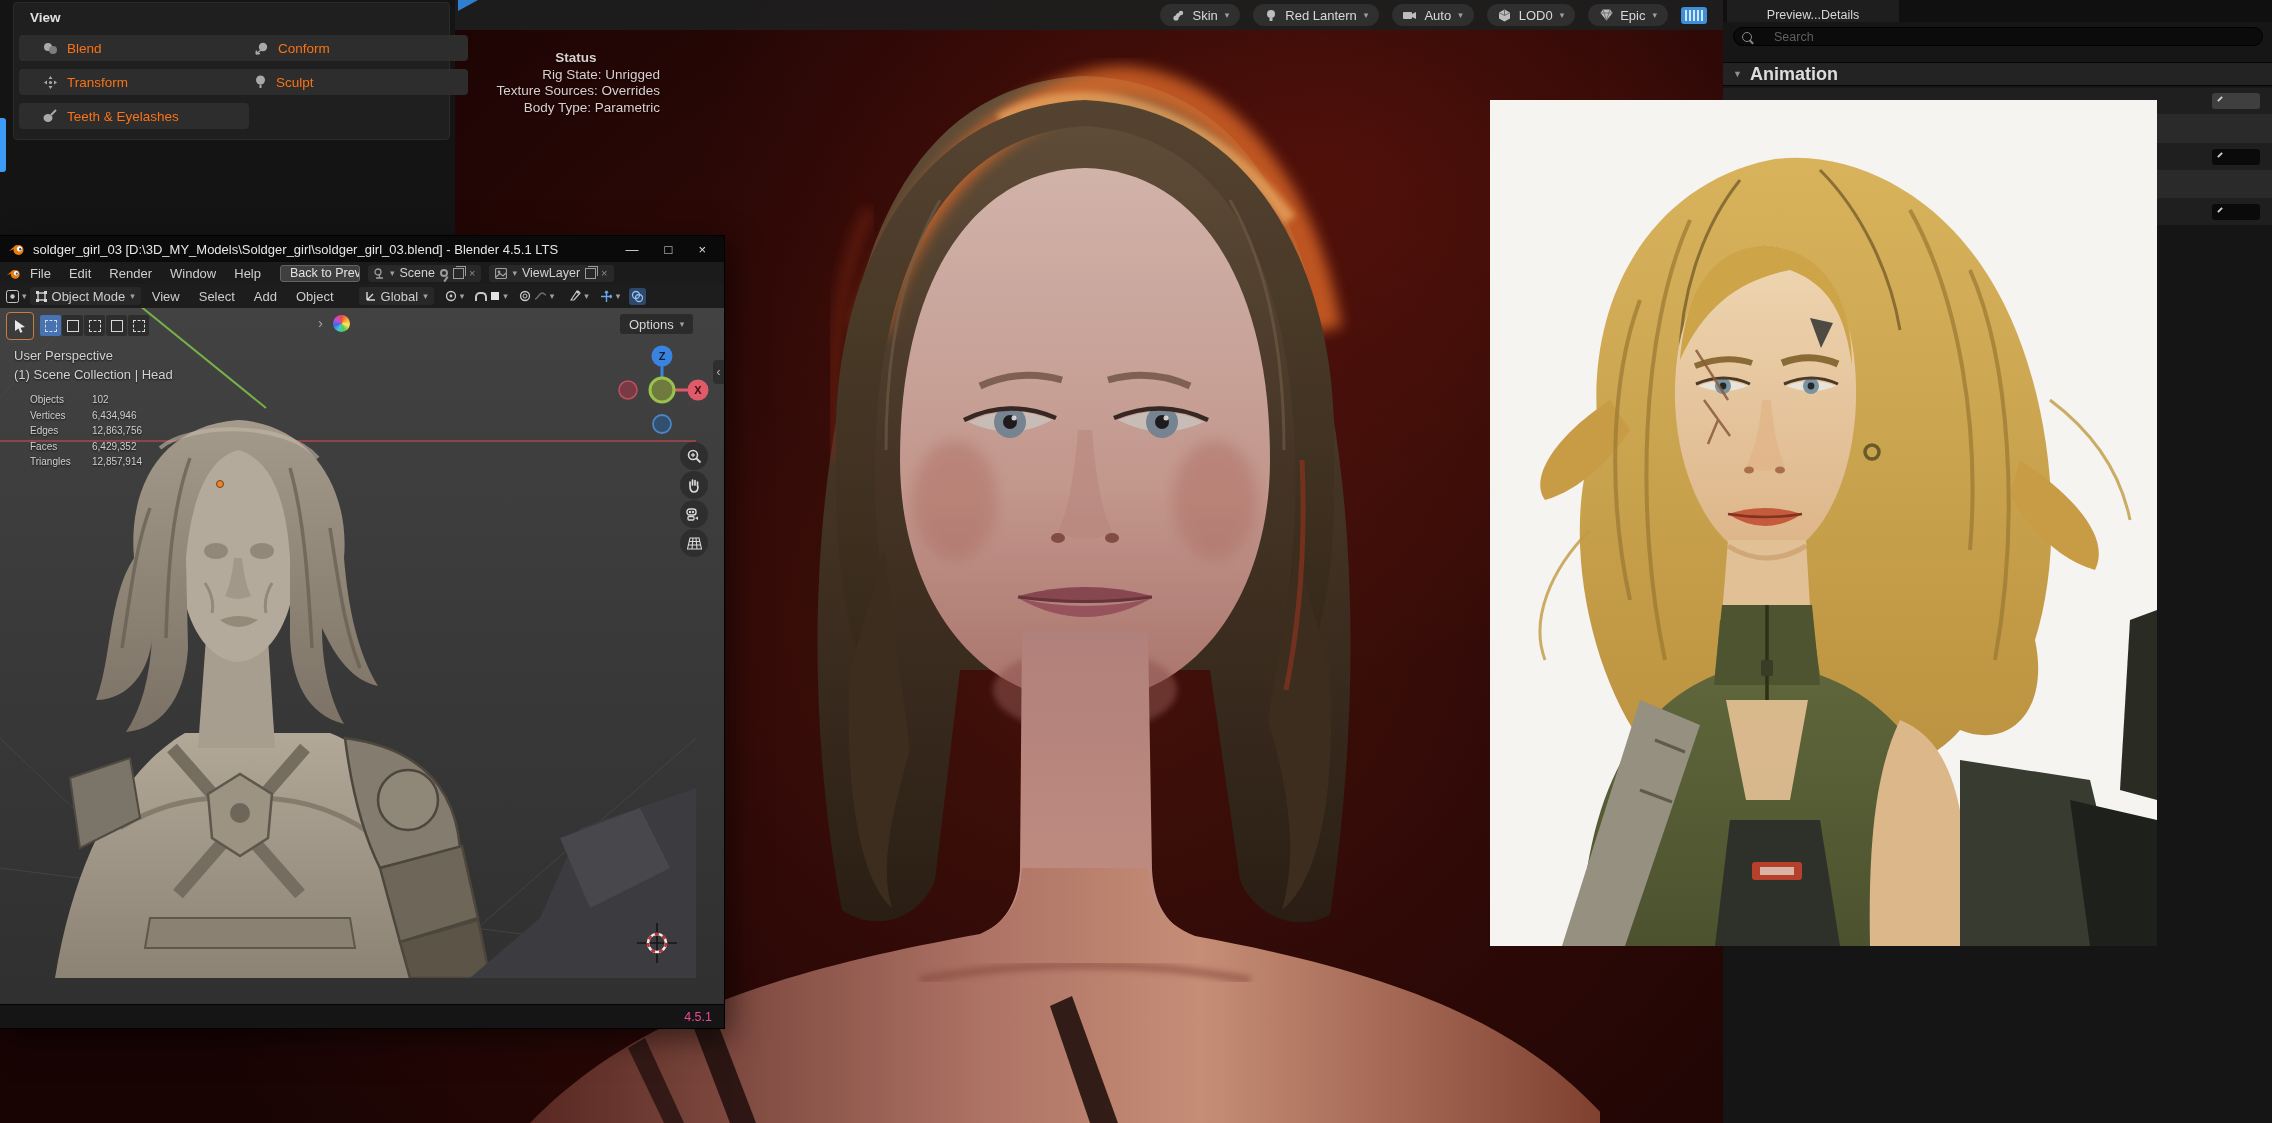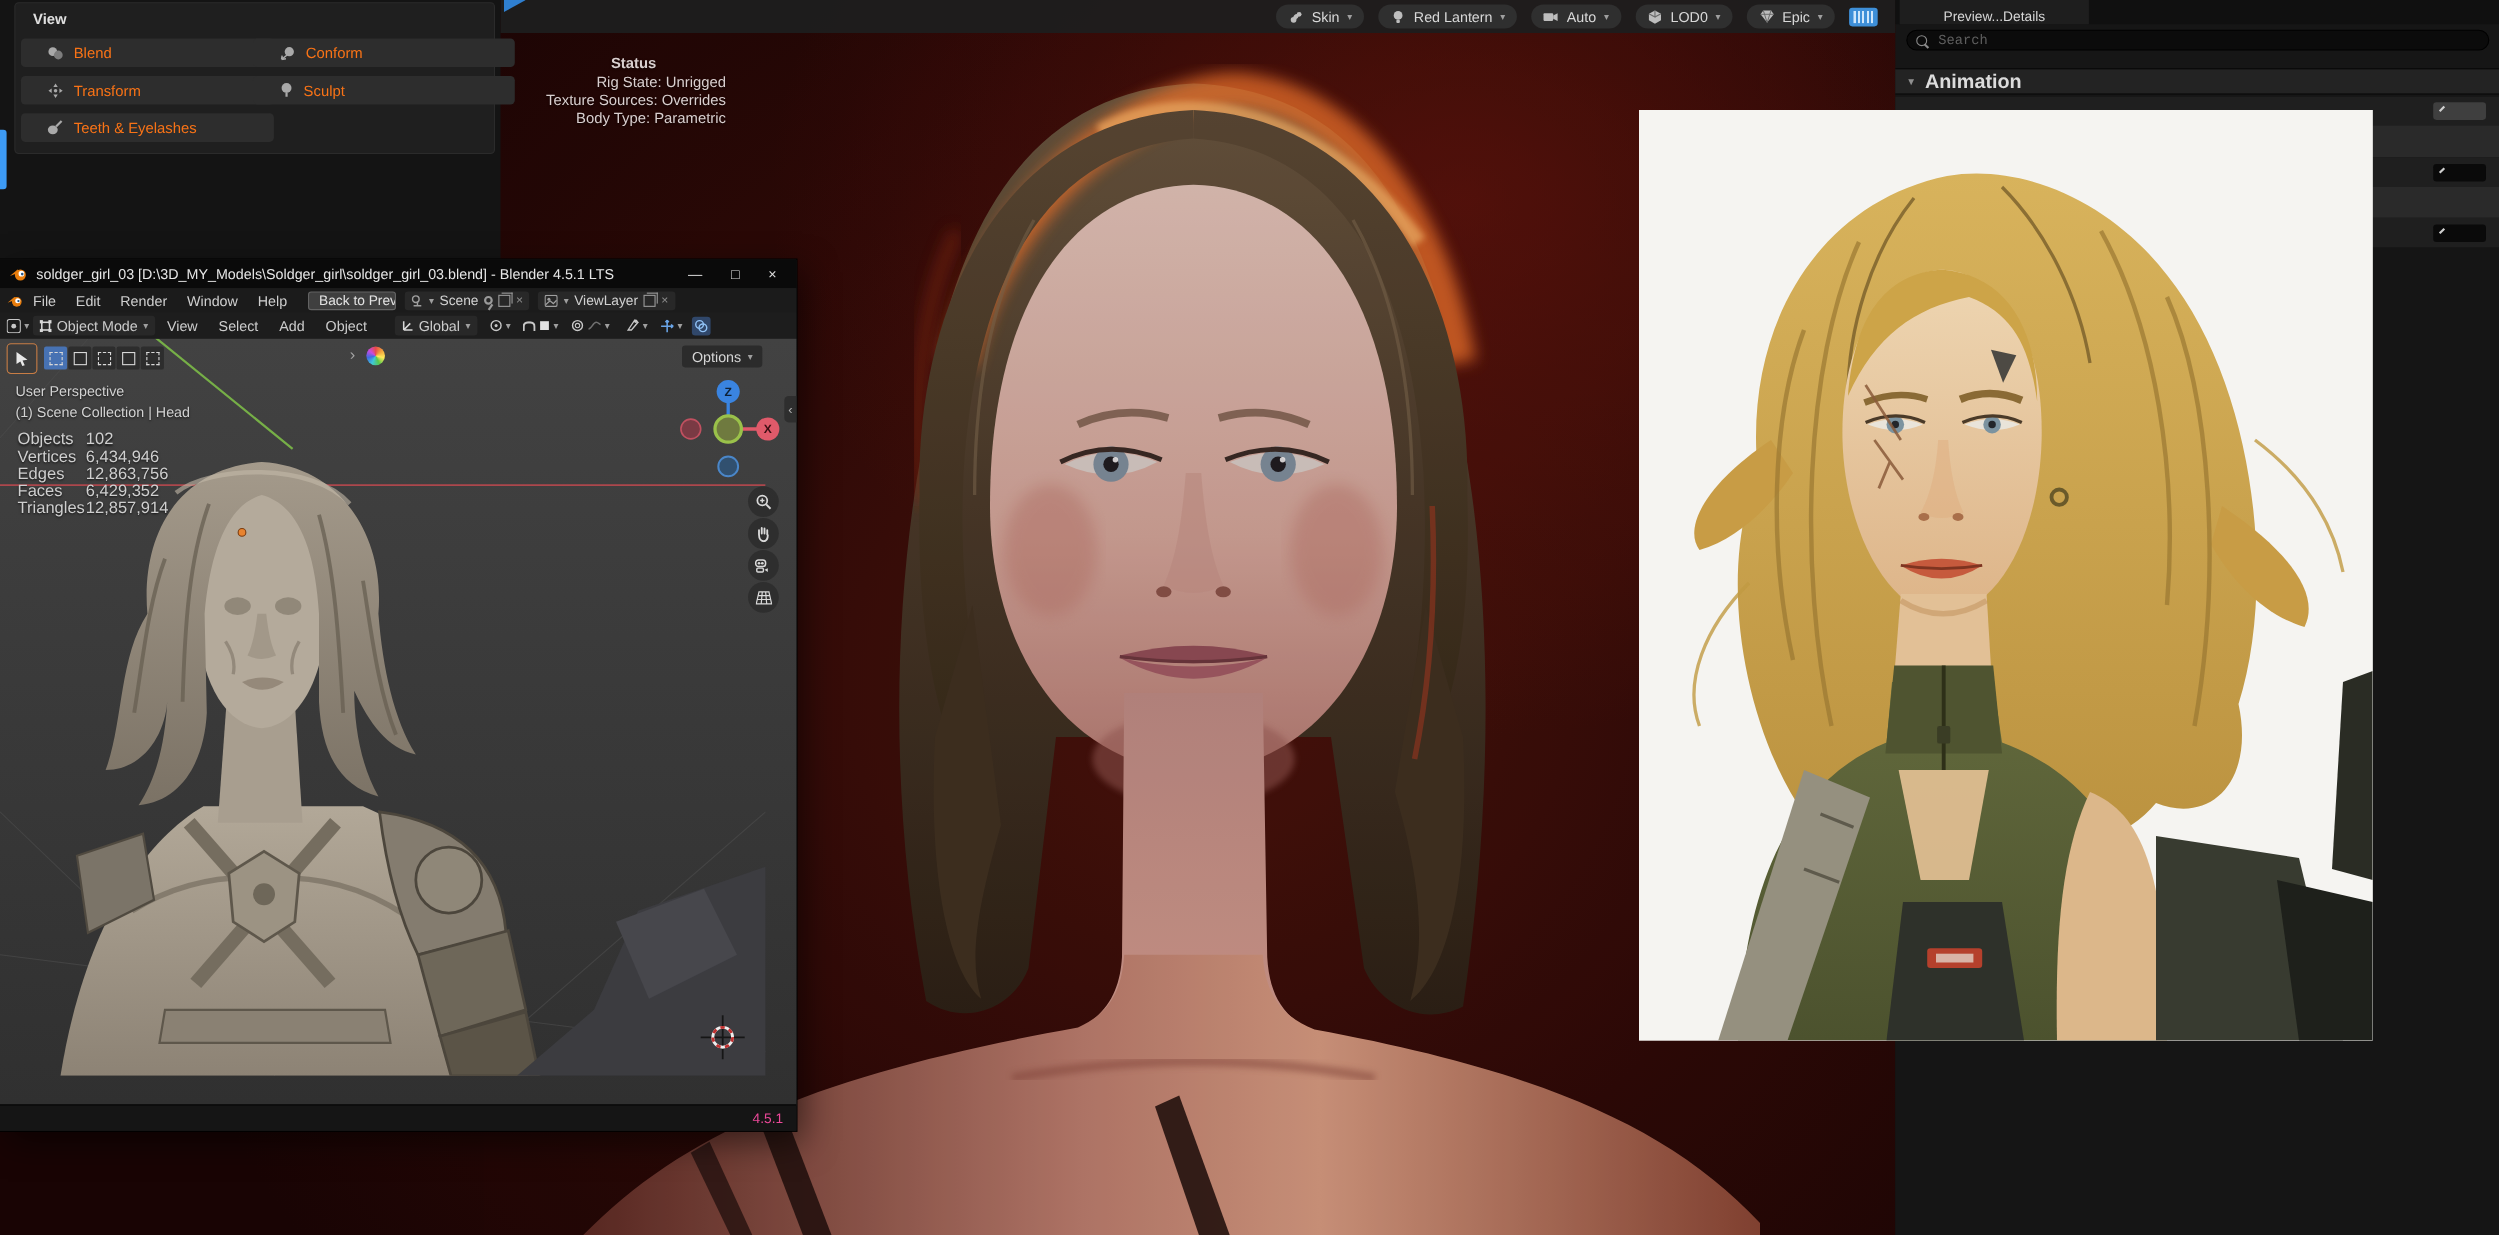--- a/index.html
+++ b/index.html
@@ -53,21 +53,21 @@
   #dp-tab .x{margin-left:auto;color:#9a9a9a;font-size:12px;}
   .pencil{width:12px;height:3px;background:#cfcfcf;transform:rotate(-45deg);position:relative;}
   .pencil::after{content:"";position:absolute;right:-4px;top:0;border-left:4px solid #cfcfcf;
     border-top:1.5px solid transparent;border-bottom:1.5px solid transparent;}
   #dp-search{left:10px;top:27px;width:530px;height:19px;background:#0b0b0b;border:1px solid #000;
     border-radius:10px;display:flex;align-items:center;gap:8px;padding:0 8px;box-sizing:border-box;}
   .mag{width:8px;height:8px;border:1.5px solid #8a8a8a;border-radius:50%;position:relative;flex:0 0 auto;}
   .mag::after{content:"";position:absolute;width:5px;height:1.5px;background:#8a8a8a;
     transform:rotate(45deg);left:6px;top:8px;}
   #dp-search input{background:transparent;border:none;outline:none;color:#c2410c;
-    font-size:12.5px;width:100%;font-family:Liberation Mono, monospace;}
+    font-size:12.5px;width:100%;font-family:Liberation Sans, sans-serif;margin-left:12px;}
   #dp-search input::placeholder{color:#5f5f5f;}
   #dp-anim{left:0;top:62px;right:0;height:22px;background:#232323;border-top:1px solid #050505;
     border-bottom:1px solid #050505;display:flex;align-items:center;gap:8px;padding:0 10px;}
   #dp-anim .car{color:#8f8f8f;font-size:9px;}
   #dp-anim .lbl{font-size:18px;font-weight:bold;color:#dcdcdc;}
   .dp-row{left:0;right:0;}
   .rowbtn{position:absolute;left:489px;top:50%;transform:translateY(-50%);width:48px;height:16px;
     border-radius:3px;}
   .rowbtn::after{content:"";position:absolute;left:5px;top:5px;width:6px;height:2px;
     background:#cfcfcf;transform:rotate(-45deg);}
@@ -122,21 +122,21 @@
   .selbtn.active{background:#4772b3;}
   .dashsq{width:10px;height:10px;border:1px dashed #d8d8d8;}
   #tool-expander{left:318px;top:6px;color:#a5a5a5;font-size:15px;}
   #matcap-ball{left:333px;top:7px;width:17px;height:17px;border-radius:50%;
     background:conic-gradient(#e84a4a,#f0a23c,#ffe95a,#58c84a,#3fc8d8,#3f6ae0,#c84ae0,#e84a4a);}
   #options-btn{left:620px;top:6px;height:20px;background:#2b2b2b;border-radius:3px;display:flex;
     align-items:center;gap:6px;padding:0 9px;color:#d5d5d5;font-size:13px;}
   
   #vp-text{left:14px;top:38px;color:#d2d2d2;font-size:13px;line-height:19px;
     text-shadow:0 1px 2px rgba(0,0,0,.7);}
-  #vp-stats{left:16px;top:84px;color:#cfcfcf;font-size:15px;line-height:15.5px;
+  #vp-stats{left:30px;top:84px;color:#cfcfcf;font-size:10px;line-height:15.5px;
     text-shadow:0 1px 2px rgba(0,0,0,.7);}
   #vp-stats .r{display:flex;}
   #vp-stats .k{width:62px;}
   
   #nav-gizmo{right:12px;top:24px;}
   .navbtn{position:absolute;right:16px;width:28px;height:28px;border-radius:50%;
     background:rgba(42,42,42,.78);display:flex;align-items:center;justify-content:center;}
   #side-collapse{right:0;top:52px;width:11px;height:24px;background:#2e2e2e;
     border-radius:4px 0 0 4px;color:#b5b5b5;font-size:12px;display:flex;align-items:center;
     justify-content:center;}

